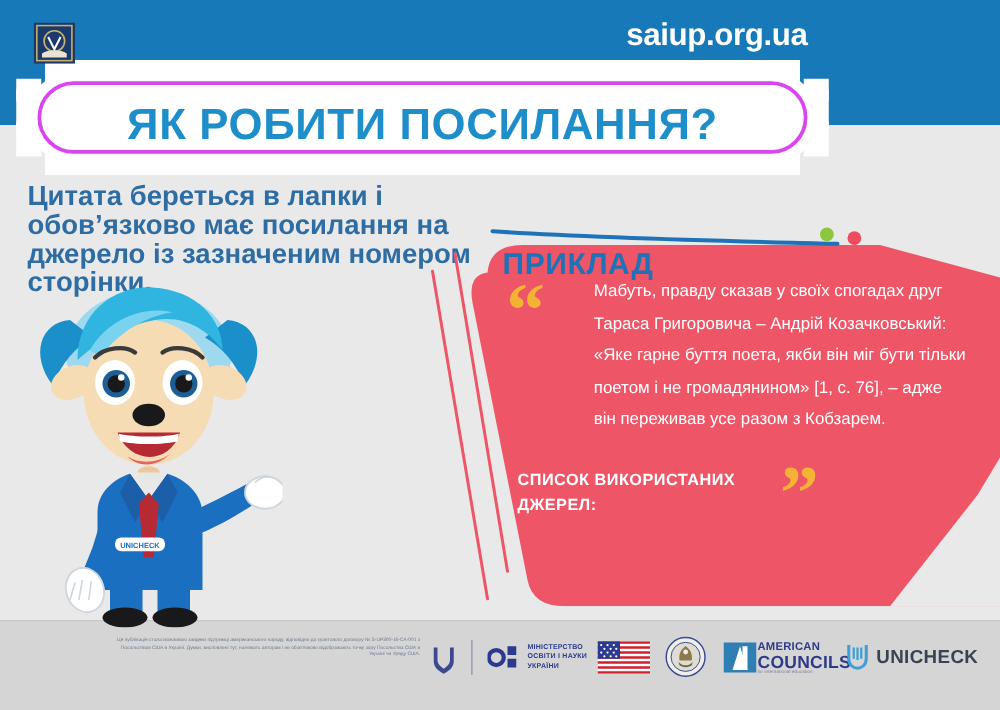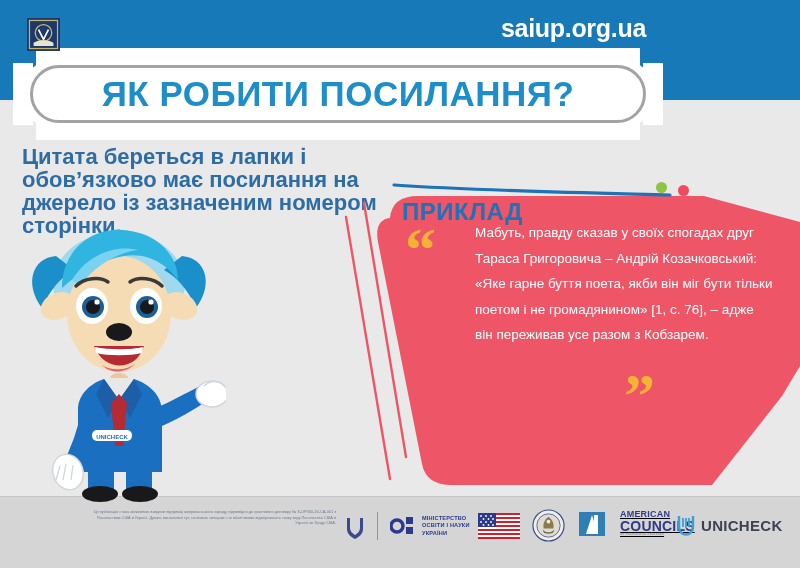--- a/index.html
+++ b/index.html
@@ -58,23 +58,23 @@
     background-image:
       radial-gradient(circle at 10px 13px, #ffffff 10.5px, rgba(255,255,255,0) 11px);
     background-size: 20px 26px;
     background-repeat: repeat-y;
   }
   .cloud-side-l { left: -9px; }
   .cloud-side-r { right: -9px; }
 
   .title-inner {
     position: absolute; left: 8px; top: 8px; right: 8px; bottom: 8px;
-    border: 3px solid #a3a3a3;
+    border: 3px solid #d946ef;
     border-radius: 30px;
-    display: flex; align-items: center; justify-content: center;
+    display: flex; align-items: flex-end; justify-content: center;
     background: #ffffff;
   }
   .title-text {
     color: #1d8ec9;
     font-size: 35px;
     font-weight: bold;
     letter-spacing: 0.5px;
     white-space: nowrap;
   }
 
@@ -247,21 +247,21 @@
     position: absolute; left: 478px; top: 513px;
     width: 42px; height: 26px;
   }
   .logo-seal {
     position: absolute; left: 532px; top: 509px;
     width: 33px; height: 33px;
   }
   .logo-ac {
     position: absolute; left: 578px; top: 510px;
     height: 32px;
-    display: flex; align-items: flex-start; gap: 14px; text-decoration: underline;
+    display: flex; align-items: center; gap: 0;
   }
   .ac-text { line-height: 1; }
   .ac-l1 { color: #2e3a87; font-size: 9px; font-weight: bold; letter-spacing: 0.2px; }
   .ac-l2 { color: #2e3a87; font-size: 14px; font-weight: bold; letter-spacing: 0.2px; }
   .ac-l3 { color: #7a8093; font-size: 3.6px; letter-spacing: 0.1px; }
   .logo-unicheck {
     position: absolute; left: 676px; top: 514px;
     display: flex; align-items: center; gap: 5px;
   }
   .unicheck-text {
@@ -308,20 +308,21 @@
       <path d="M 38,22 Q 40,0 66,0 L 448,0 L 448,289 L 100,289 Q 74,289 70,268
                L 26,46 Q 22,24 38,22 Z" fill="#ee5566"></path>
       <path d="M 352,0 L 448,0 L 448,26 Z" fill="#e9e9e9"></path>
       <path d="M 430,200 L 448,170 L 448,289 L 360,289 Z" fill="#e9e9e9"></path>
     </svg>
   </div>
 
   <div class="quote-content">
     <div class="qmark-open">“</div>
     <div class="quote-text">Мабуть, правду сказав  у своїх спогадах друг Тараса Григоровича – Андрій Козачковський: «Яке гарне буття поета, якби він міг бути тільки поетом і не громадянином» [1, с. 76], – адже він переживав усе разом з Кобзарем.</div>
+    <div class="sources-label">СПИСОК ВИКОРИСТАНИХ ДЖЕРЕЛ:</div>
     <div class="qmark-close">”</div>
   </div>
 
   <div class="tri-green"></div>
   <div class="tri-blue"></div>
 
 
   <svg class="mascot" viewBox="0 0 210 280">
 
     <ellipse cx="103" cy="62" rx="66" ry="52" fill="#9fd9ef"></ellipse>

